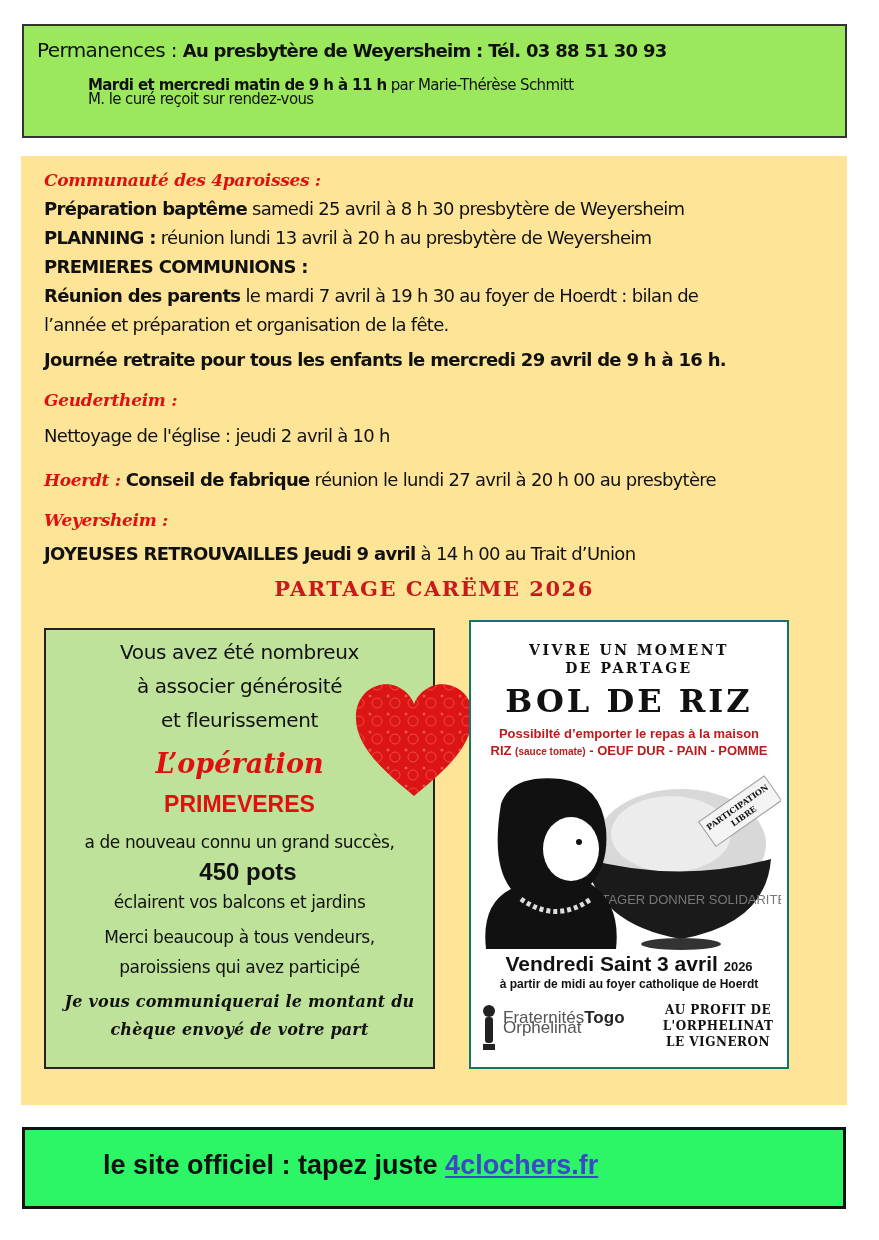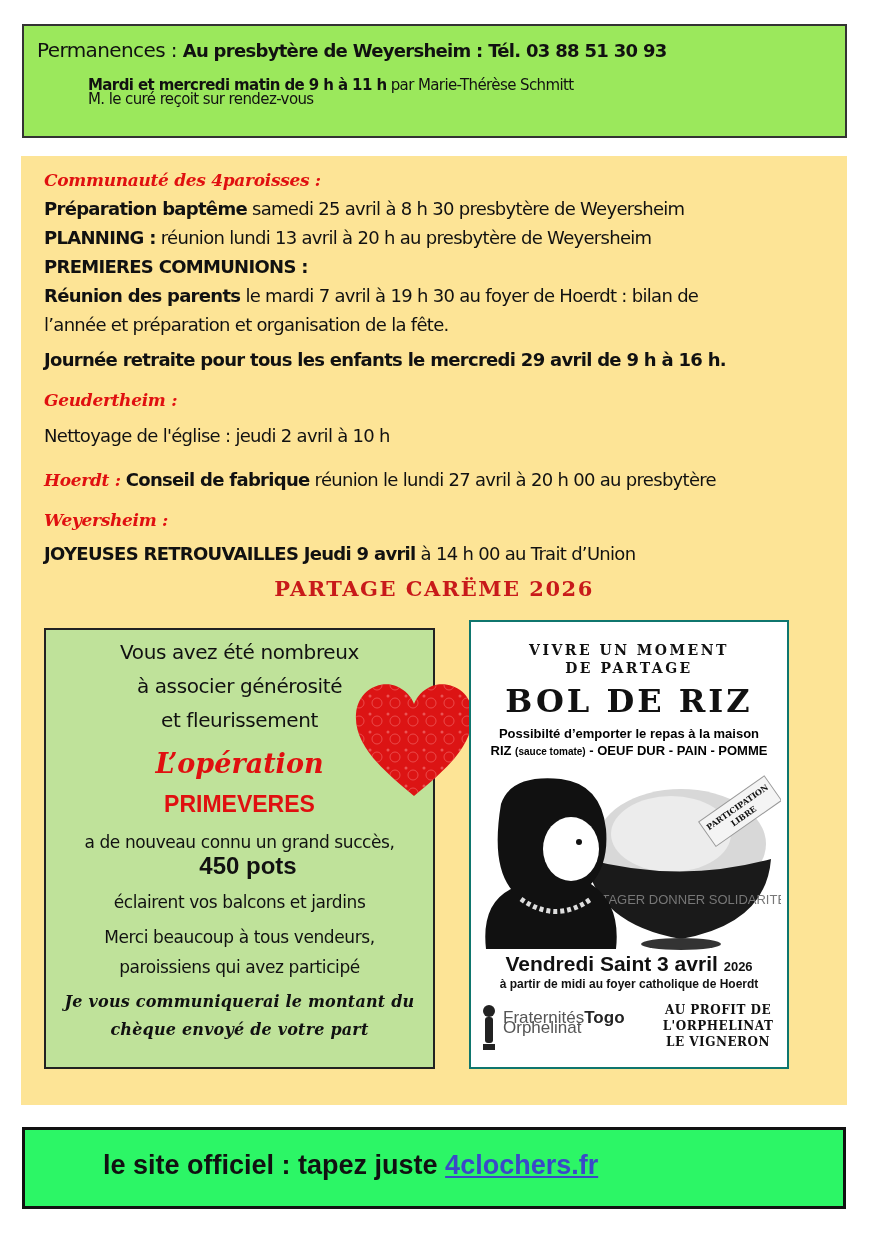--- a/index.html
+++ b/index.html
@@ -52,21 +52,21 @@
   .heart { position: absolute; left: 329px; top: 520px; width: 128px; height: 124px; }
 
   
   .poster {
     position: absolute; left: 448px; top: 464px; width: 320px; height: 449px;
     background: #ffffff; border: 2px solid #0f766e;
   }
   .poster .c { position: absolute; left: 0; width: 100%; text-align: center; white-space: nowrap; }
   .poster .vivre { font-family: "DejaVu Serif", serif; font-weight: bold; font-size: 14px; letter-spacing: 2.5px; color: #111; }
   .poster .bol { font-family: "DejaVu Serif", serif; font-weight: bold; font-size: 32px; letter-spacing: 3px; color: #111; }
-  .poster .poss { font-family: "Liberation Sans", sans-serif; font-weight: bold; font-size: 13px; color: #000000; }
+  .poster .poss { font-family: "Liberation Sans", sans-serif; font-weight: bold; font-size: 13px; color: #b91c1c; }
   .poster .poss small { font-size: 10px; }
   .poster .vend { font-family: "Liberation Sans", sans-serif; font-weight: bold; font-size: 21px; color: #111; }
   .poster .vend .y { font-size: 13px; }
   .poster .apart { font-family: "Liberation Sans", sans-serif; font-weight: bold; font-size: 12px; color: #111; }
   .poster .illus { position: absolute; left: 10px; top: 152px; width: 300px; height: 180px; }
   .poster .frat { position: absolute; left: 10px; top: 380px; width: 170px; height: 56px; }
   .poster .frat .icon { position: absolute; left: 0; top: 2px; width: 16px; height: 48px; }
   .poster .frat .t1 { position: absolute; left: 22px; top: 6px; font-family: "Liberation Sans", sans-serif; font-size: 17px; color: #555; white-space: nowrap; }
   .poster .frat .t1 b { color: #222; font-weight: bold; }
   .poster .frat .t2 { position: absolute; left: 22px; top: 16px; font-family: "Liberation Sans", sans-serif; font-size: 17px; color: #555; }
@@ -137,21 +137,21 @@
 
   <div class="partage">PARTAGE CARËME 2026</div>
 
   <div class="prim">
     <div class="p" style="top:10px;">Vous avez été nombreux</div>
     <div class="p" style="top:44px;">à associer générosité</div>
     <div class="p" style="top:78px;">et fleurissement</div>
     <div class="op" style="top:118px;">L’opération</div>
     <div class="pv" style="top:161px;">PRIMEVERES</div>
     <div class="sm" style="top:202px;">a de nouveau connu un grand succès,</div>
-    <div class="pots" style="top:222px;padding-left:17px;">450 pots</div>
+    <div class="pots" style="top:228px;padding-left:17px;">450 pots</div>
     <div class="sm" style="top:262px;">éclairent vos balcons et jardins</div>
     <div class="sm" style="top:297px;">Merci beaucoup à tous vendeurs,</div>
     <div class="sm" style="top:327px;">paroissiens qui avez participé</div>
     <div class="script" style="top:362px;">Je vous communiquerai le montant du</div>
     <div class="script" style="top:390px;">chèque envoyé de votre part</div>
   </div>
 
   <svg class="heart" viewBox="0 0 128 124">
     <defs>
       <pattern id="paisley" width="18" height="18" patternUnits="userSpaceOnUse">

